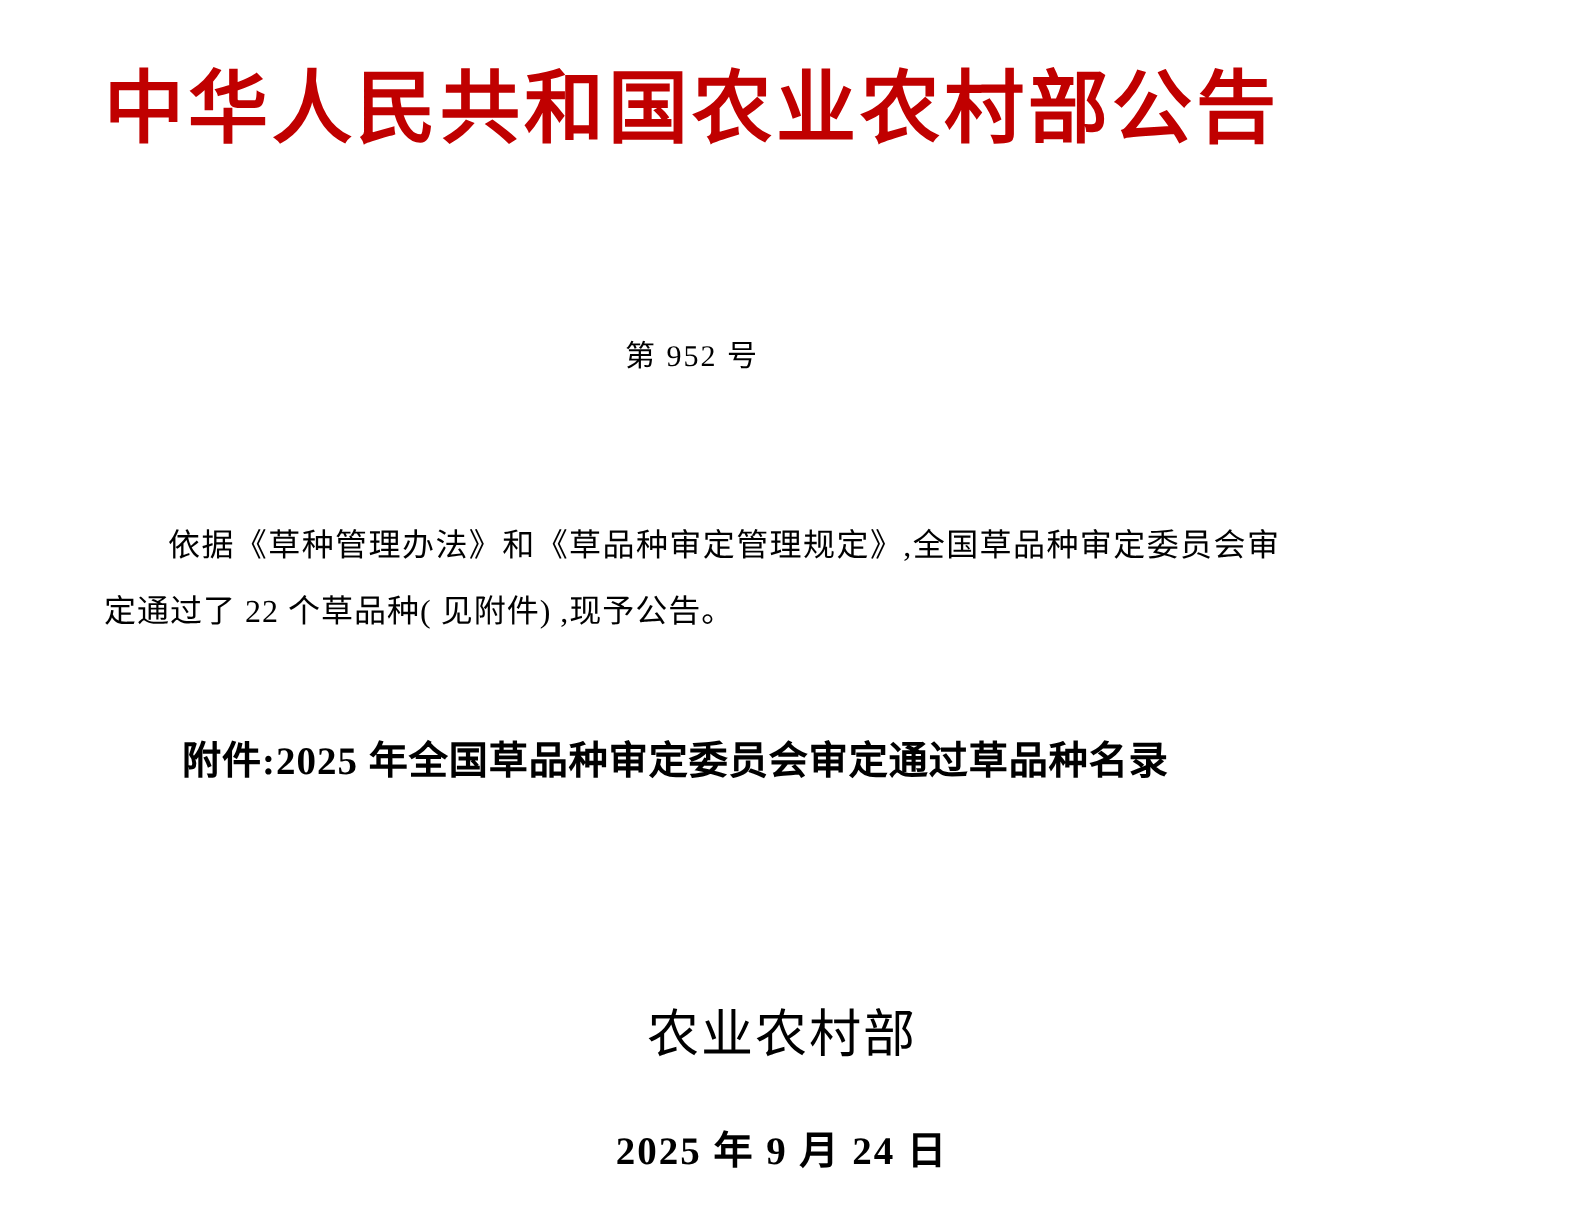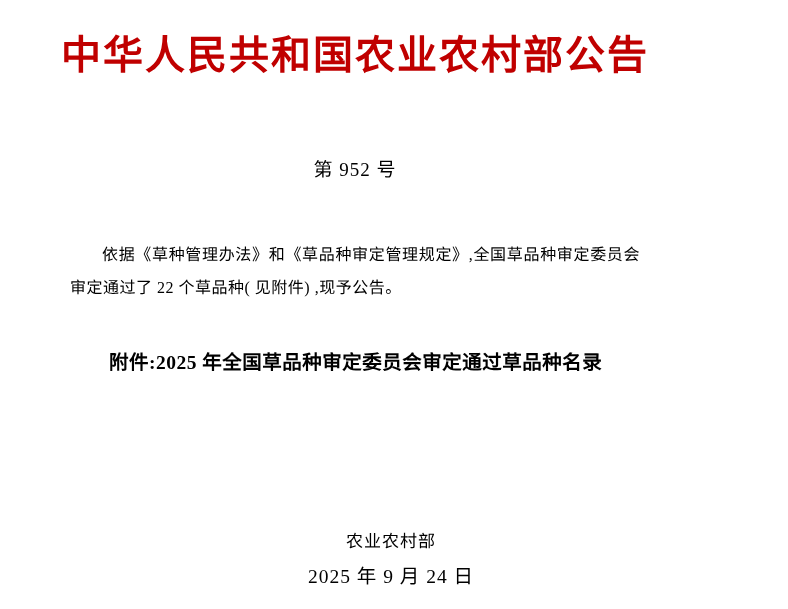--- a/index.html
+++ b/index.html
@@ -13,41 +13,40 @@
     font-family: "Liberation Serif", "DejaVu Serif", serif;
     color: #000000;
     overflow: hidden;
   }
 
   .page {
     position: relative;
     width: 692px;
     height: 609px;
     box-sizing: border-box;
-    padding-left: 18px;
   }
 
   .doc-title {
     margin: 0;
     padding-top: 30px;
     text-align: center;
     color: #c00000;
     font-family: "DejaVu Serif", "Liberation Serif", serif;
     font-weight: bold;
     font-size: 40px;
     letter-spacing: 2px;
     line-height: 1.25;
     white-space: nowrap;
   }
 
   .doc-number {
-    margin: 0;
+    margin: 12px;
     padding-top: 74px;
     text-align: center;
-    font-size: 19px;
+    font-size: 15px;
     letter-spacing: 1px;
   }
 
   .body-block {
     margin: 0;
     padding: 58px 52px 0 52px;
   }
 
   .body-para {
     margin: 0;
@@ -76,31 +75,32 @@
   .signature {
     position: absolute;
     right: 0;
     left: 0;
     bottom: 14px;
     text-align: center;
     padding-left: 90px;
   }
 
   .sig-org {
-    margin: 0;
-    font-size: 17px;
+    margin: 16px;
+    font-size: 26px;
     line-height: 1.9;
     letter-spacing: 1px;
   }
 
   .sig-date {
     margin: 0;
     font-size: 19.5px;
     line-height: 1.9;
     letter-spacing: 1px;
+    font-weight: bold;
   }
 </style>
 </head>
 <body>
 
 <div class="page">
 
   <h1 class="doc-title">中华人民共和国农业农村部公告</h1>
 
   <p class="doc-number">第 952 号</p>

